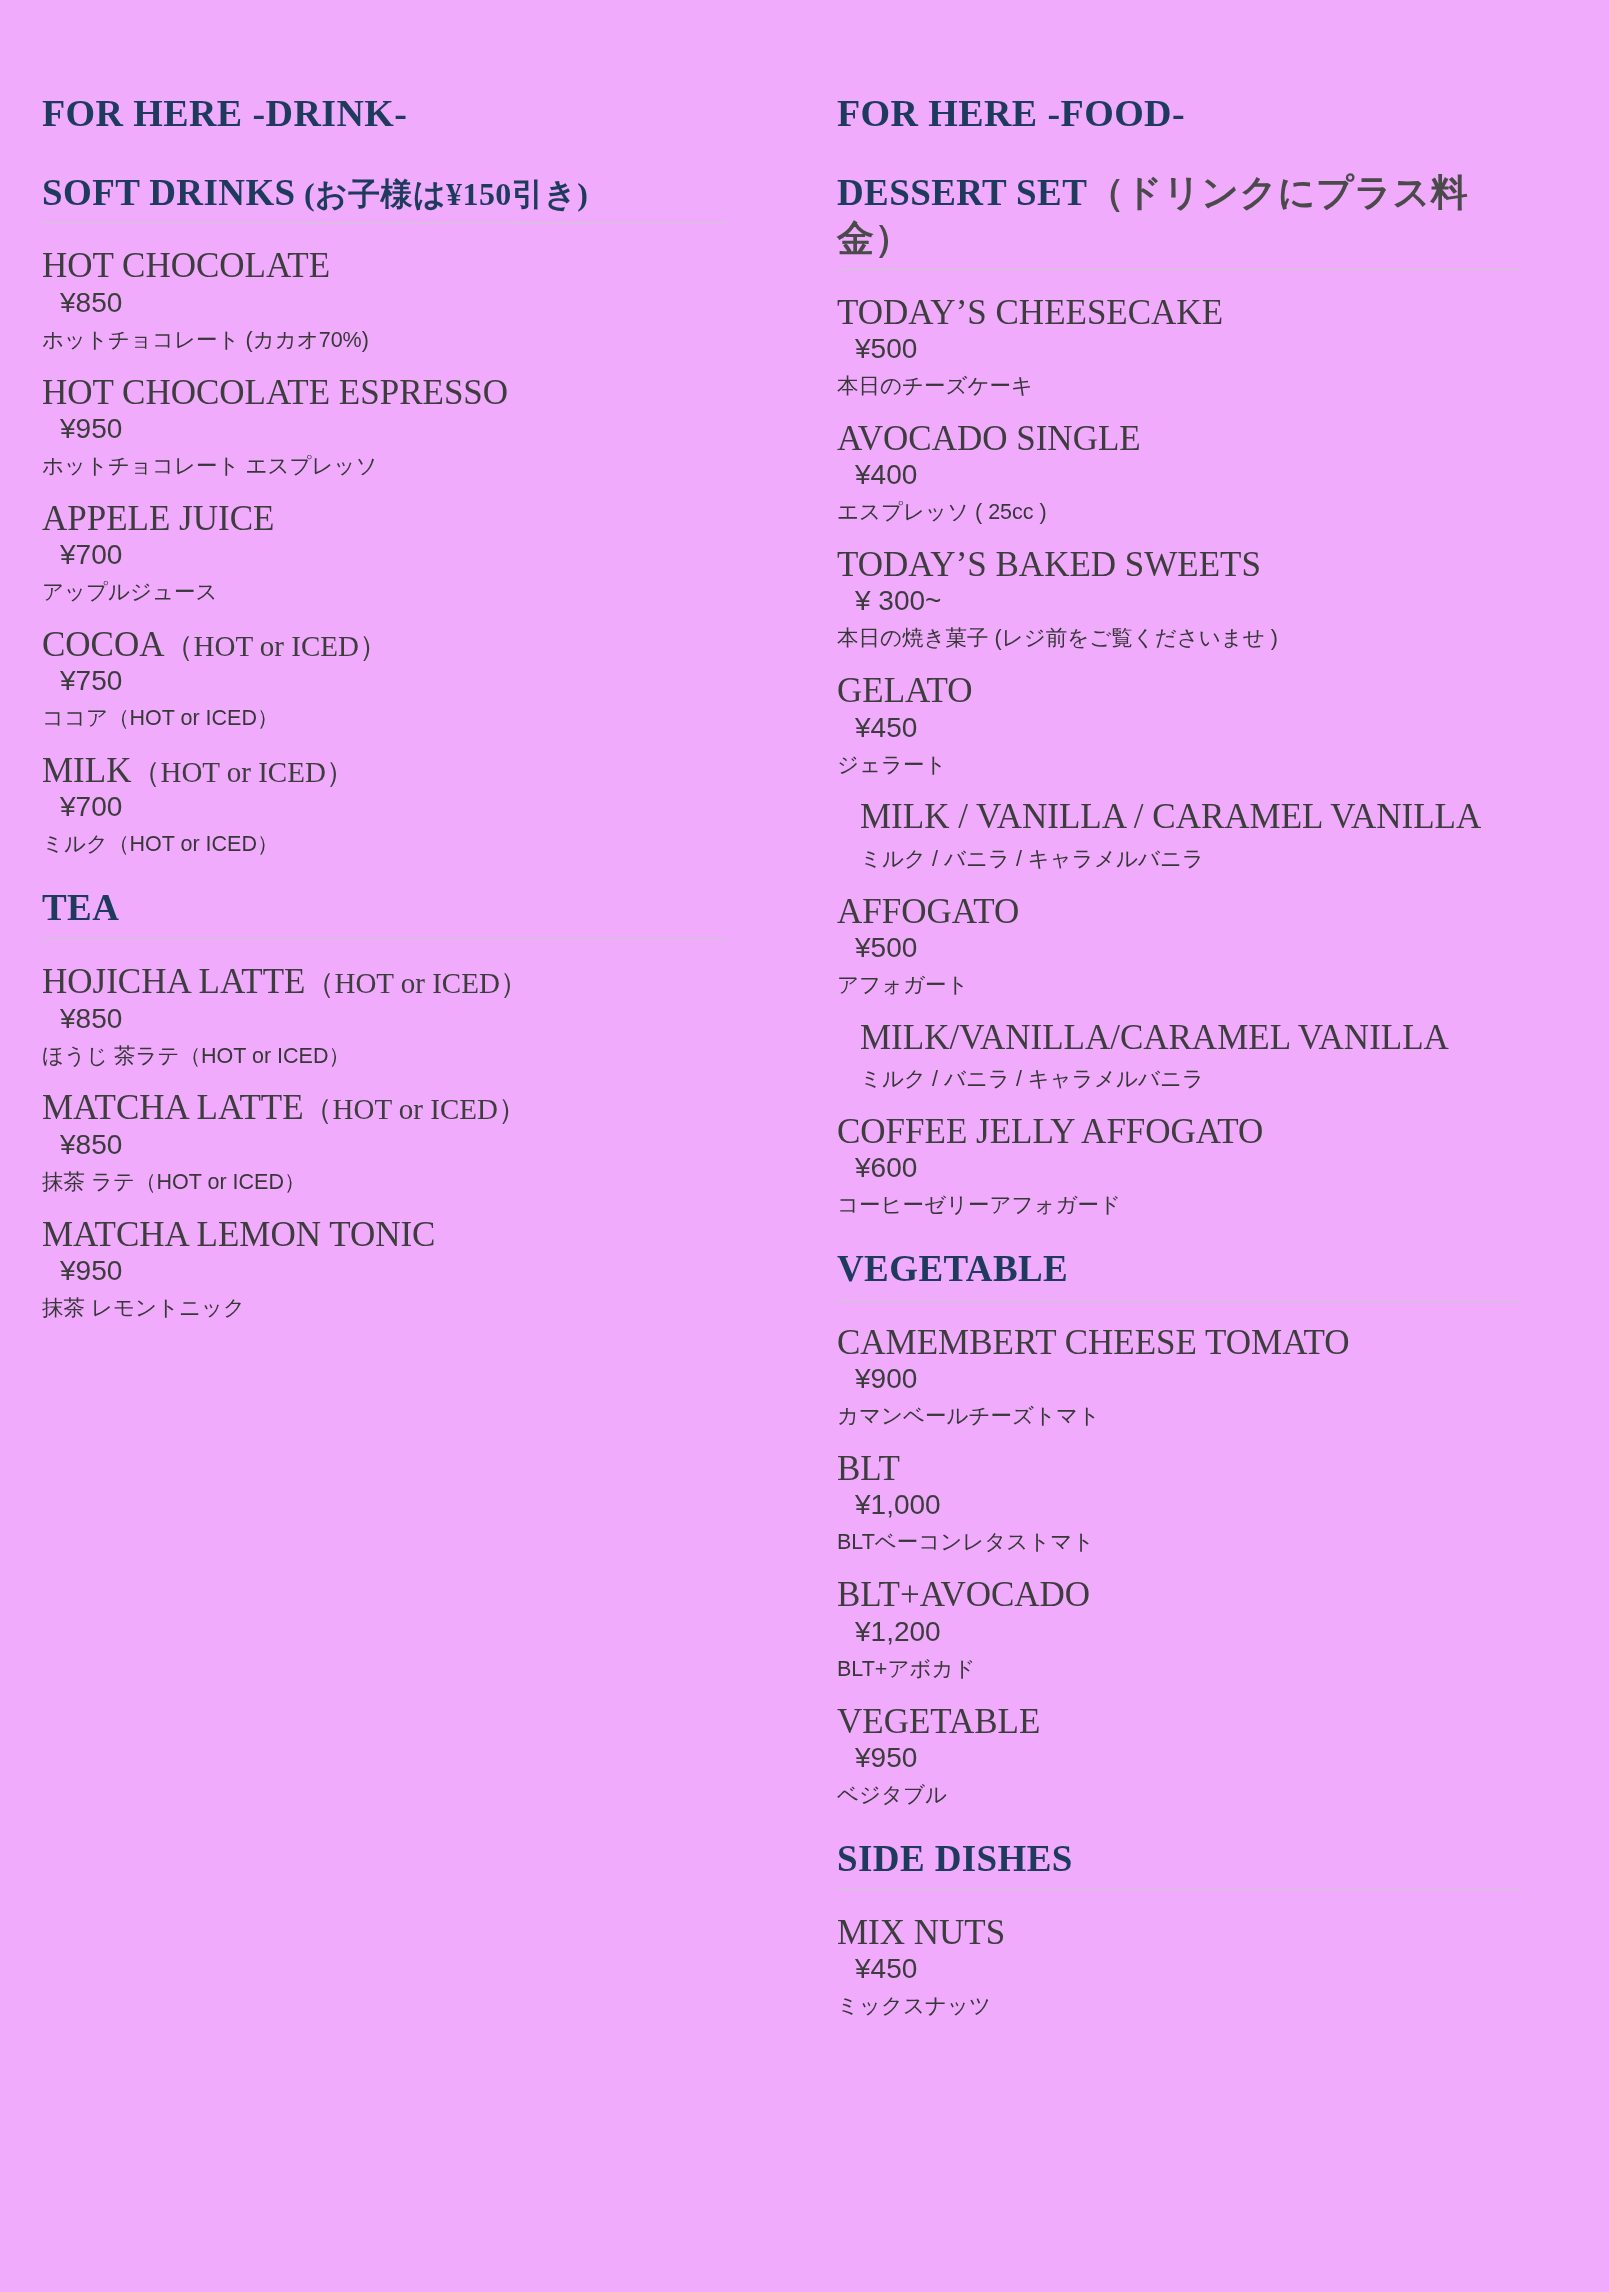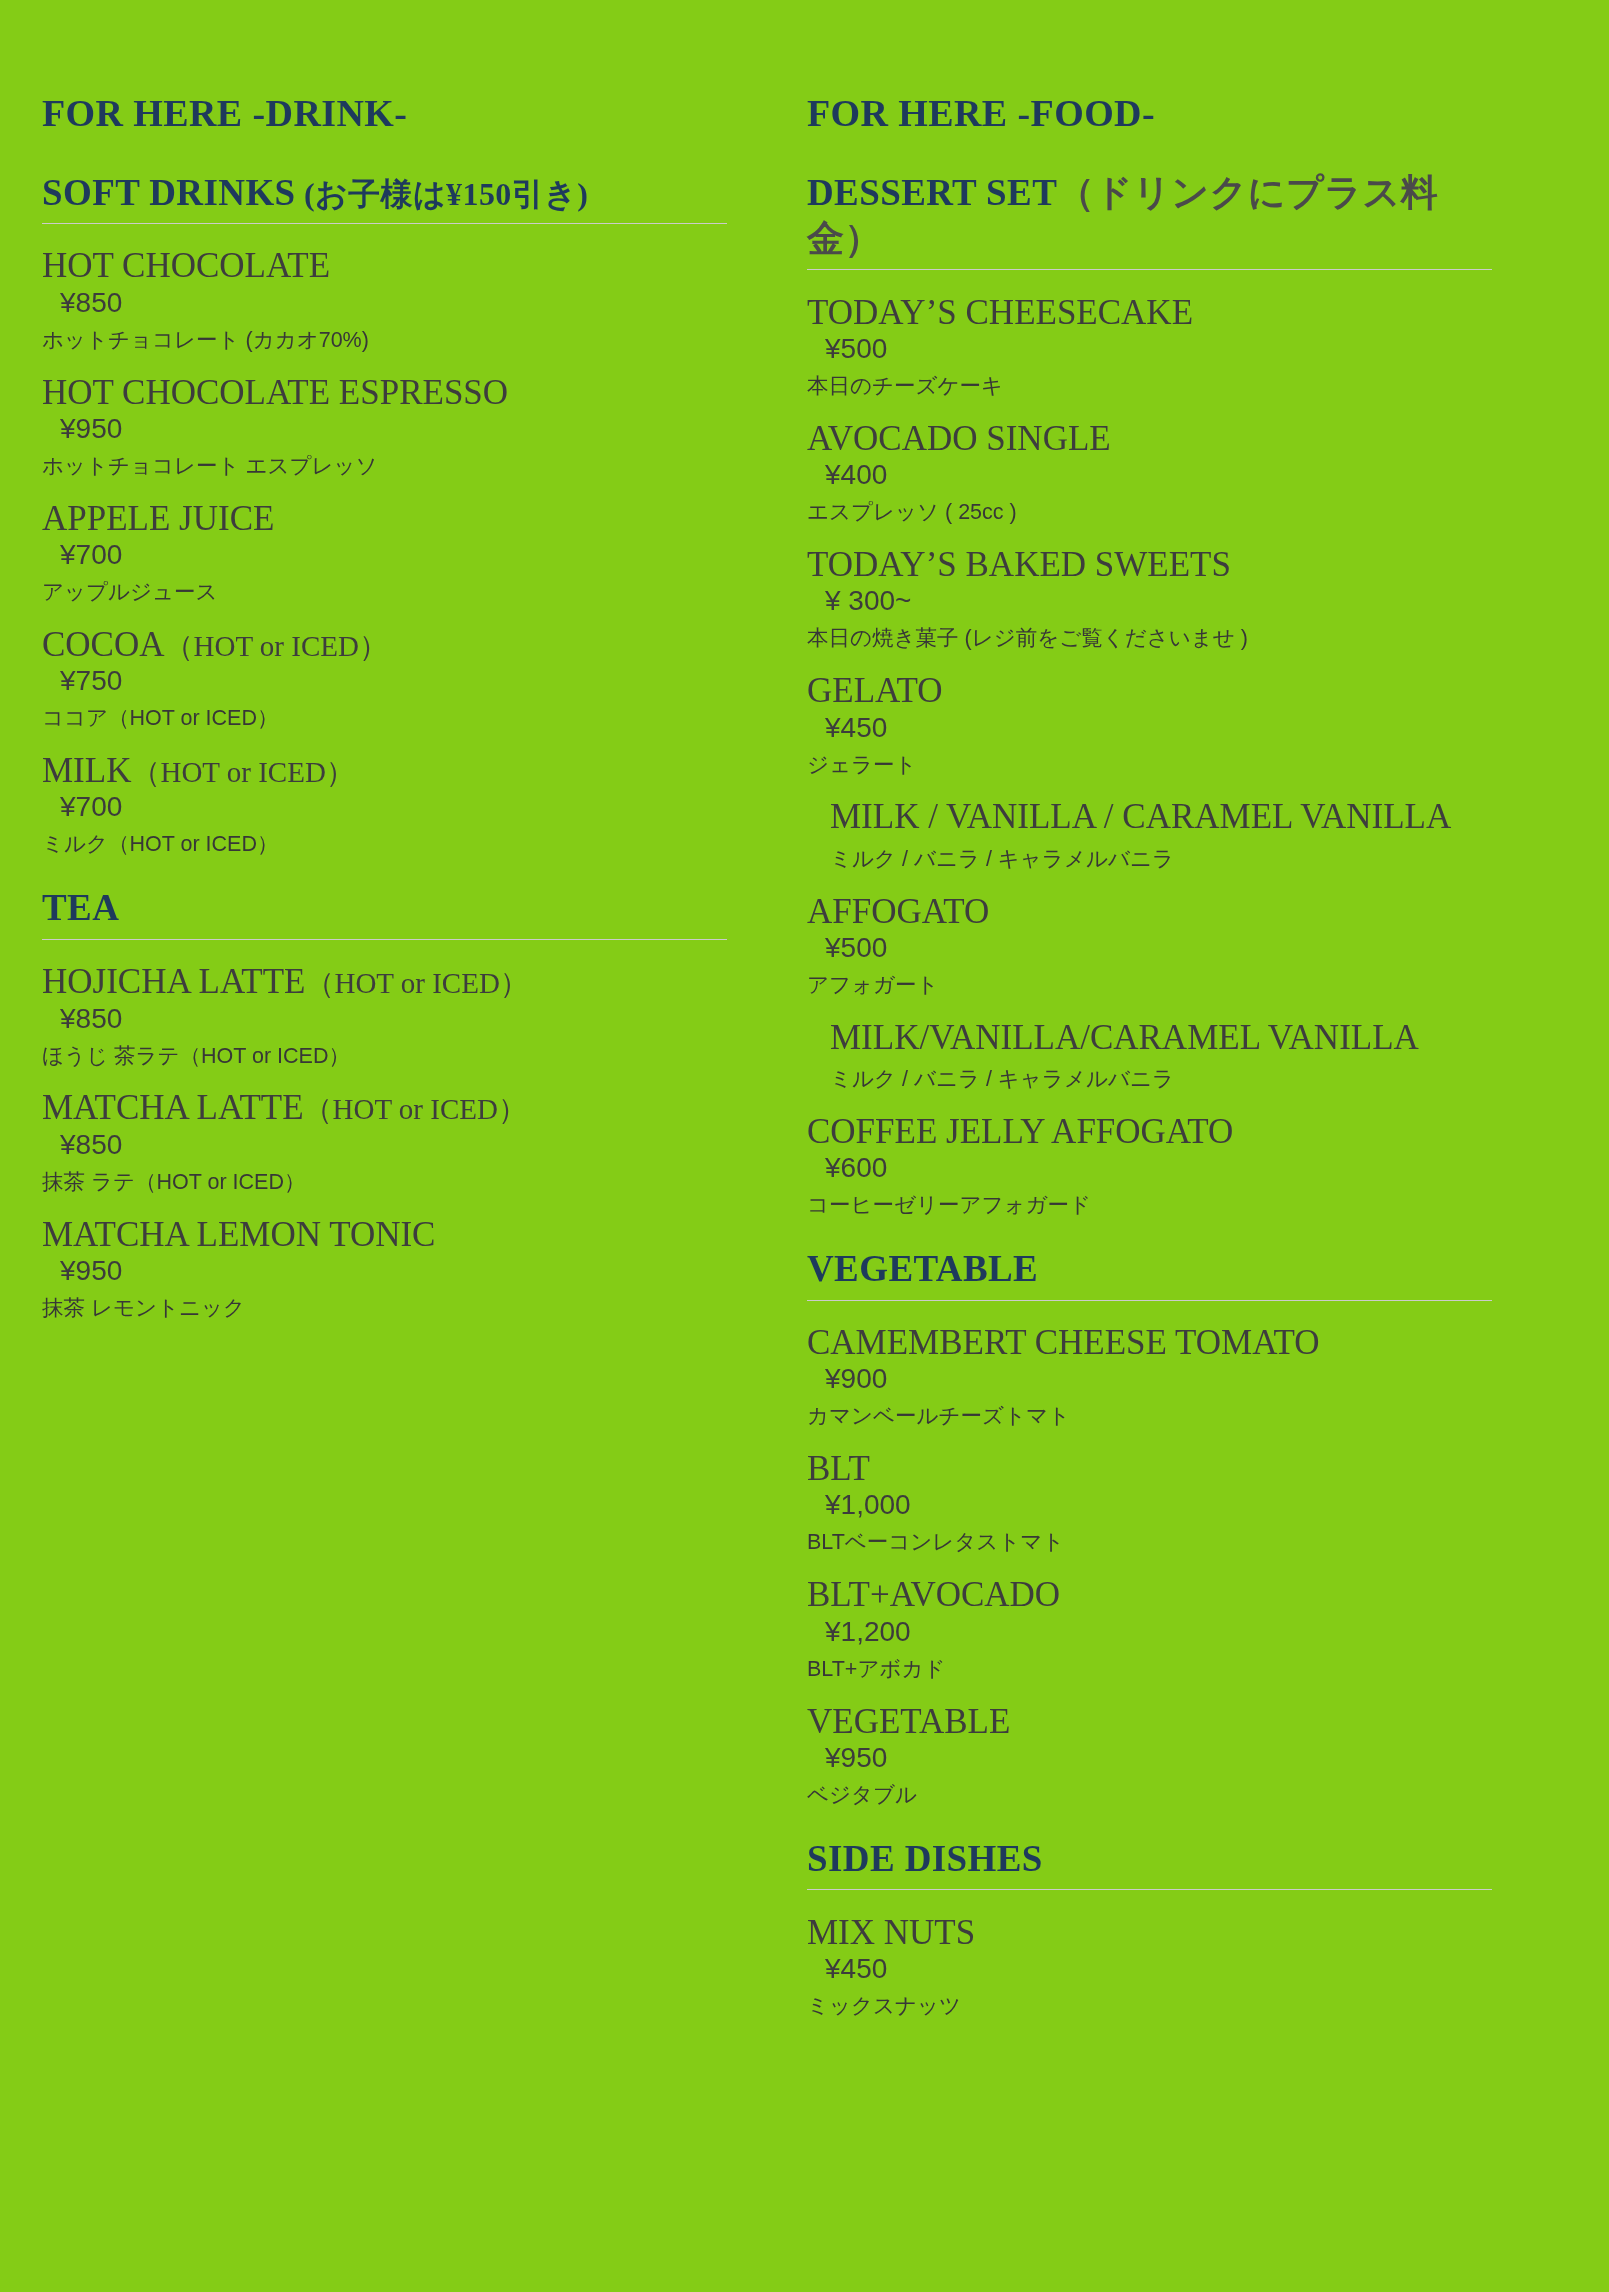--- a/index.html
+++ b/index.html
@@ -4,36 +4,36 @@
 <style>
   html, body {
     margin: 0;
     padding: 0;
     background: #ffffff;
   }
   .page {
     position: relative;
     width: 1609px;
     height: 2293px;
-    background: #84cc16;
+    background: #f0abfc;
     box-sizing: border-box;
     padding: 90px 0 0 42px;
     font-family: "Liberation Serif", "DejaVu Serif", serif;
     overflow: hidden;
   }
   .columns {
     display: flex;
     align-items: flex-start;
   }
   .col {
     flex: 0 0 auto;
     width: 685px;
   }
   .col + .col {
-    margin-left: 80px;
+    margin-left: 110px;
   }
   .col-title {
     margin: 0 0 32px 0;
     font-size: 38px;
     font-weight: 700;
     line-height: 1.25;
     letter-spacing: 0.4px;
     color: #1e3a5c;
   }
   .section + .section {

